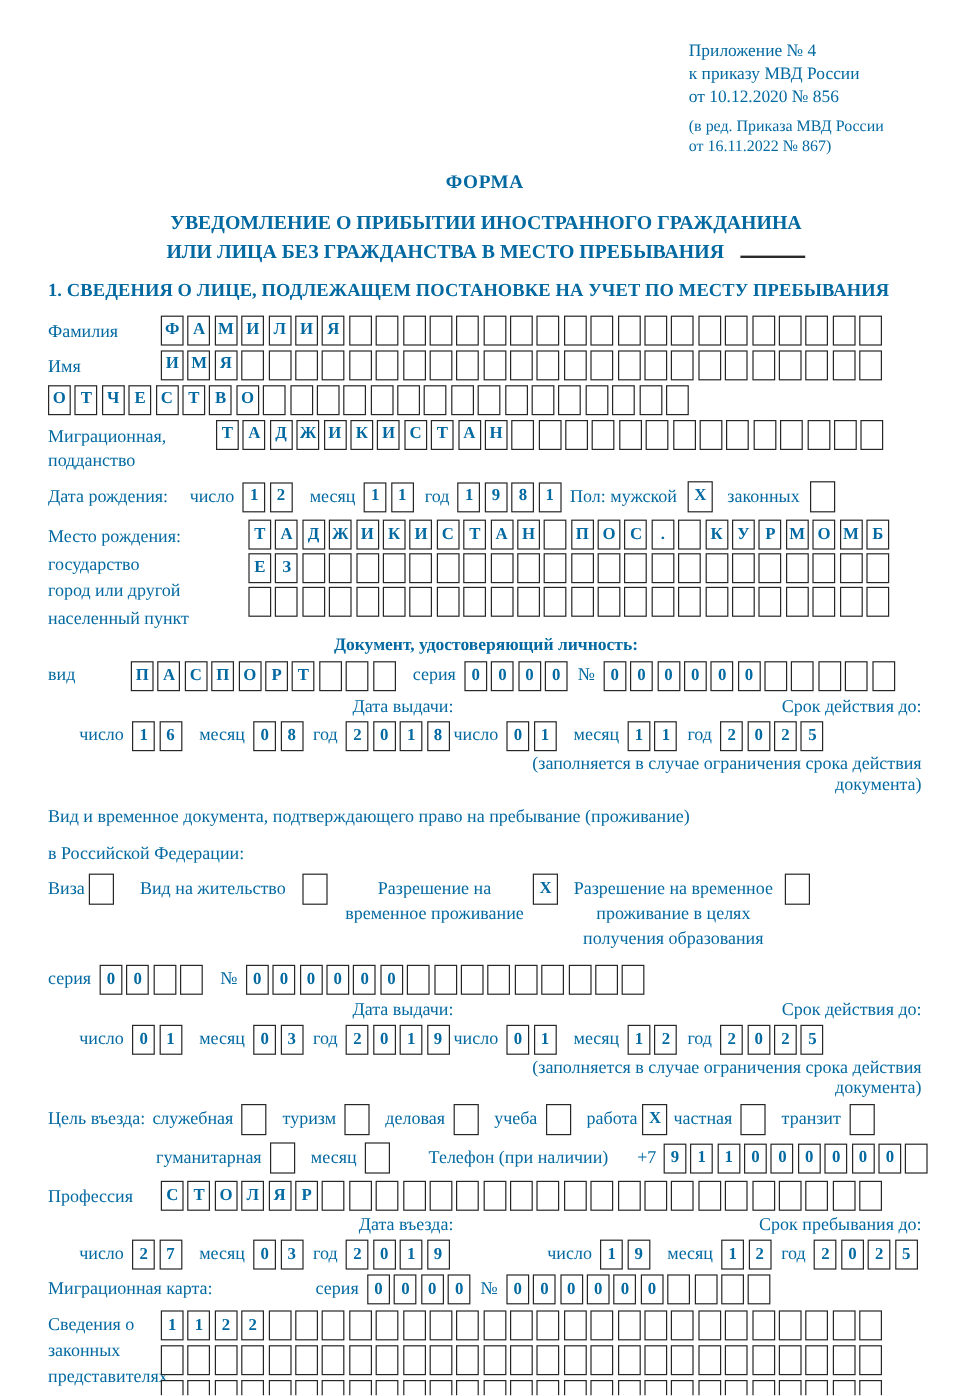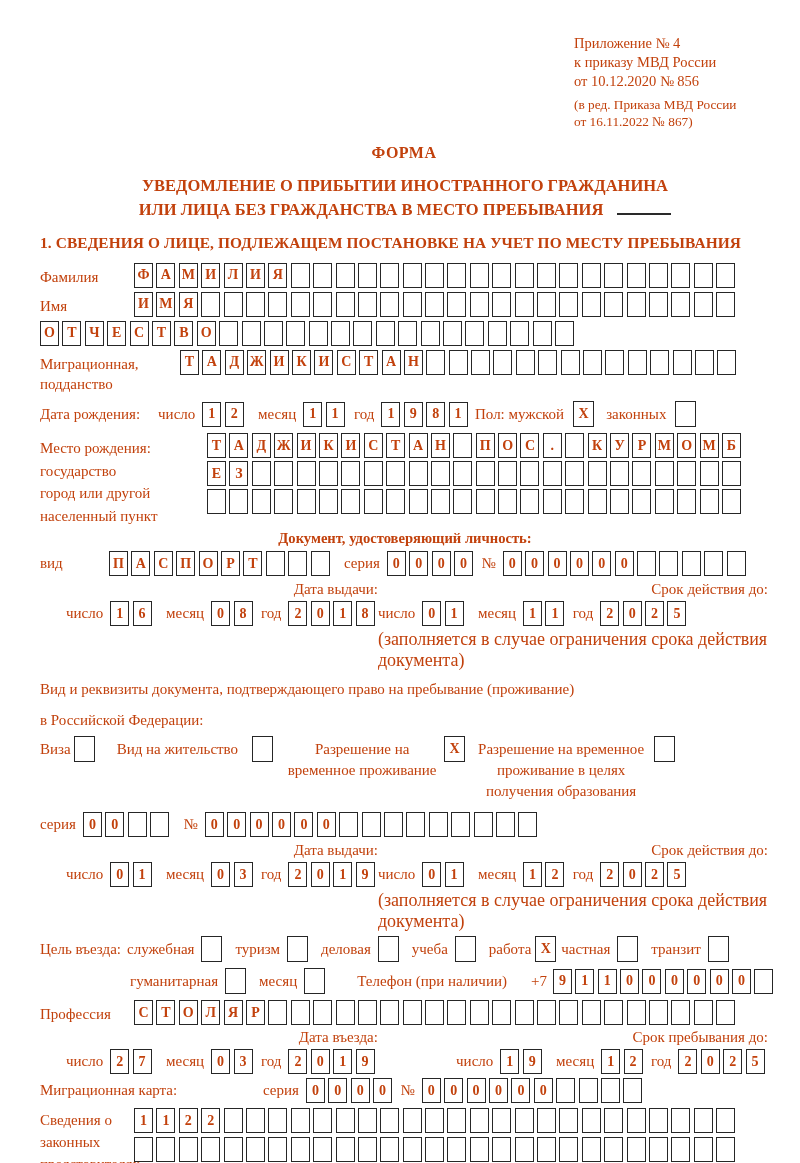--- a/index.html
+++ b/index.html
@@ -1,17 +1,17 @@
 <!DOCTYPE html>
 <html><head>
 <meta charset="utf-8">
 <style>
   *{box-sizing:border-box;margin:0;padding:0}
   html,body{background:#ffffff}
-  .page{width:800px;height:1163px;background:#fff;color:#c2410c;
+  .page{width:800px;height:1163px;background:#fff;color:#0369a1;
         font-family:"Liberation Serif","DejaVu Serif",serif;font-size:15px;
         padding:34px 30px 0 40px;overflow:hidden;position:relative}
   
   .hdr{margin-left:auto;width:196px;font-size:14.5px;line-height:1.3}
   .hdr-sub{margin-top:5px;font-size:13.3px}
   .hdr-sub2{font-size:13.3px;line-height:1.3}
   .forma{text-align:center;font-weight:bold;font-size:16px;margin:14px 2px 12px 0;letter-spacing:.5px}
   .title{text-align:center;font-weight:bold;font-size:16.5px;line-height:1.42;margin-bottom:13px}
   .tline{display:inline-block;width:54px;border-bottom:2px solid #2a2a2a;margin-left:14px;height:12px}
   .sec{font-weight:bold;font-size:15.4px;margin-bottom:11px;letter-spacing:.1px;white-space:nowrap}
@@ -32,21 +32,21 @@
   .ilbl{margin-right:7px;white-space:nowrap}
   .gap-l{margin-left:11px}
   .dochead{text-align:center;font-weight:bold;font-size:14.6px;margin:3px 0 4px}
   
   .dblock{display:flex;margin:2px 0 4px}
   .dcol{display:flex;flex-direction:column}
   .dcol-l{margin-left:26px}
   .dcol-r{margin-left:auto;margin-right:2px}
   .dhead{text-align:right;margin-bottom:3px}
   .dfields{display:flex;align-items:center}
-  .dnote{font-size:18px;margin-top:3px;text-align:left}
+  .dnote{font-size:15px;margin-top:3px;text-align:right}
   .intro{line-height:1.9;margin-bottom:2px}
   
   .opt-row{display:flex;align-items:flex-start;margin:2px 0 10px}
   .opt{display:flex;align-items:flex-start}
   .olbl{line-height:1.4;padding-top:3px}
   .oc{text-align:center}
   .ow1{width:150px}.ow2{width:172px}
   .sp1{margin-left:22px}.sp2{margin-left:14px}.sp3{margin-left:10px}
   
   .prow{display:flex;align-items:center;margin-bottom:6px}
@@ -404,21 +404,21 @@
             <span class="cbox">2</span>
             <span class="cbox">0</span>
             <span class="cbox">2</span>
             <span class="cbox">5</span>
           </span>
       </div>
       <div class="dnote">(заполняется в случае ограничения срока действия документа)</div>
     </div>
   </div>
 
-  <div class="intro">Вид и реквизиты документа, подтверждающего право на пребывание (проживание)</div>
+  <div class="intro">Вид и временное документа, подтверждающего право на пребывание (проживание)</div>
   <div class="intro">в Российской Федерации:</div>
 
   <div class="opt-row">
     <span class="opt">
       <span class="olbl">Виза</span>
       <span class="chkbox" style="margin-left:3px"></span>
     </span>
     <span class="opt sp1">
       <span class="olbl">Вид на жительство</span>
       <span class="chkbox" style="margin-left:14px"></span>

